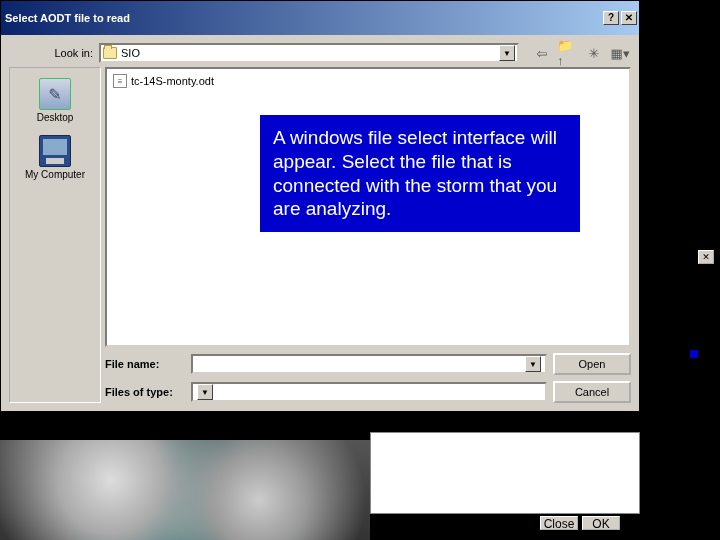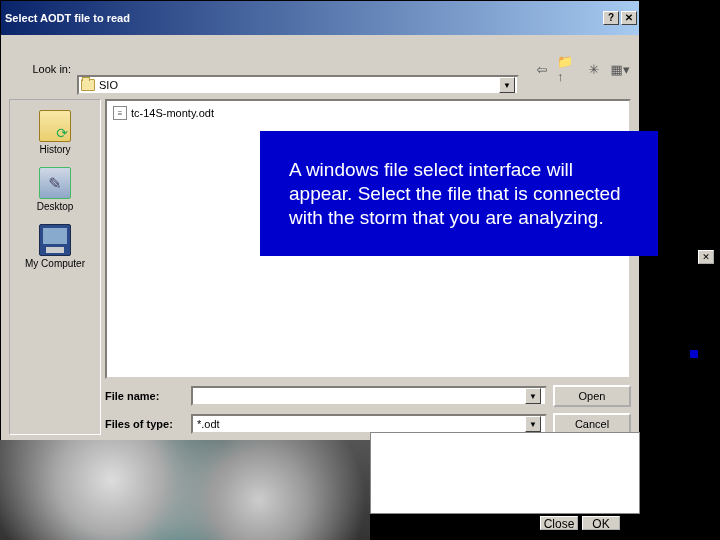--- a/index.html
+++ b/index.html
@@ -1,23 +1,23 @@
 <!DOCTYPE html>
 <html><head>
 <meta charset="utf-8">
 <style>
 * { box-sizing: border-box; margin: 0; padding: 0; }
 body { font-family: "Tahoma", "MS Sans Serif", sans-serif; font-size: 11px; background: #000; width: 720px; height: 540px; overflow: hidden; position: relative; }
 .dialog { position: absolute; left: 0; top: 0; width: 640px; background: #d4d0c8; border: 1px solid #000; }
 .titlebar { height: 34px; background: linear-gradient(to right, #0a246a, #a6caf0); color: #fff; display: flex; align-items: center; padding: 0 2px; font-weight: bold; font-size: 11px; }
 .titlebar .title { flex: 1; padding-left: 2px; }
 .titlebar .tb-btn { width: 16px; height: 14px; background: #d4d0c8; border: 1px solid #fff; border-right-color: #404040; border-bottom-color: #404040; color: #000; font-size: 10px; line-height: 12px; text-align: center; margin-left: 2px; cursor: pointer; font-family: "Marlett", sans-serif; }
-.upper { display: flex; padding: 8px 8px 4px 0; align-items: center; gap: 6px; }
+.upper { display: flex; padding: 8px 8px 4px 22px; align-items: center; gap: 6px; }
 .lbl { width: 70px; text-align: right; }
-.lookin-combo { flex: 1; height: 20px; background: #fff; border: 2px inset #d4d0c8; display: flex; align-items: center; padding: 0 2px; gap: 4px; margin-top: 32px; }
+.lookin-combo { flex: 1; height: 20px; background: #fff; border: 2px inset #d4d0c8; display: flex; align-items: center; padding: 0 2px; gap: 4px; }
 .folder-ico { width: 14px; height: 12px; background: #f7e7a5; border: 1px solid #b89b3e; border-radius: 1px; position: relative; }
 .folder-ico::before { content: ""; position: absolute; top: -3px; left: 0; width: 6px; height: 3px; background: #f7e7a5; border: 1px solid #b89b3e; border-bottom: none; }
 .dd-arrow { width: 16px; height: 16px; background: #d4d0c8; border: 1px solid #fff; border-right-color: #404040; border-bottom-color: #404040; display: flex; align-items: center; justify-content: center; font-size: 8px; cursor: pointer; }
 .toolbar { display: flex; gap: 4px; margin-left: 6px; }
 .tool-btn { width: 22px; height: 20px; display: flex; align-items: center; justify-content: center; font-size: 13px; color: #555; cursor: pointer; }
 .body-row { display: flex; padding: 0 8px 8px 8px; gap: 4px; }
 .places { width: 92px; background: #d4d0c8; border: 1px inset #fff; display: flex; flex-direction: column; padding: 4px 0; }
 .place { display: flex; flex-direction: column; align-items: center; padding: 6px 2px; cursor: pointer; }
 .place .pico { width: 32px; height: 32px; margin-bottom: 2px; }
 .place .plabel { font-size: 10px; color: #000; text-align: center; }
@@ -34,21 +34,21 @@
 .ico-netp::after { content: "🌐"; position: absolute; inset: 0; display: flex; align-items: center; justify-content: center; font-size: 16px; }
 .rightcol { flex: 1; display: flex; flex-direction: column; gap: 6px; }
 .filelist { flex: 1; min-height: 280px; background: #fff; border: 2px inset #d4d0c8; padding: 4px; position: relative; }
 .file-item { display: flex; align-items: center; gap: 4px; padding: 1px 2px; cursor: pointer; }
 .file-ico { width: 14px; height: 14px; border: 1px solid #888; background: #fff; display: flex; align-items: center; justify-content: center; font-size: 8px; color: #555; }
 .bottom { display: flex; gap: 6px; align-items: center; }
 .bottom .lbl2 { width: 80px; font-weight: bold; }
 .combo { flex: 1; height: 20px; background: #fff; border: 2px inset #d4d0c8; display: flex; align-items: center; padding: 0 4px; }
 .combo .val { flex: 1; }
 .btn { width: 78px; height: 22px; background: #d4d0c8; border: 2px outset #fff; font-size: 11px; cursor: pointer; }
-.instruction { position: absolute; left: 260px; top: 115px; width: 398px; background: #0000cc; color: #000; padding: 19px; margin-top: 16px; }
+.instruction { position: absolute; left: 260px; top: 115px; width: 320px; background: #0000cc; color: #000; padding: 3px; }
 .instruction .inner { background: #0000cc; padding: 8px 10px; }
 .instruction .txt { font-family: Arial, sans-serif; font-size: 19px; color: #fff; line-height: 1.25; background: #0000cc; }
 .satellite { position: absolute; left: 0; top: 440px; width: 370px; height: 100px; background:
   radial-gradient(circle at 30% 40%, #ddd 0%, #aaa 20%, transparent 45%),
   radial-gradient(circle at 70% 60%, #ccc 0%, #999 18%, transparent 40%),
   radial-gradient(circle at 50% 80%, #2a7a7a 0%, #1a5a5a 30%, transparent 60%),
   linear-gradient(#555, #333);
 }
 .lower-dialog { position: absolute; left: 370px; top: 432px; width: 270px; height: 82px; background: #fff; border: 1px solid #888; }
 .lower-btns { position: absolute; left: 540px; top: 516px; display: flex; gap: 4px; }
@@ -83,24 +83,20 @@
       <div class="tool-btn">⇦</div>
       <div class="tool-btn">📁↑</div>
       <div class="tool-btn">✳</div>
       <div class="tool-btn">▦▾</div>
     </div>
   </div>
 
   <div class="body-row">
     <div class="places">
       <div class="place">
-        <div class="pico ico-history"></div>
-        <div class="plabel">History</div>
-      </div>
-      <div class="place">
         <div class="pico ico-desktop"></div>
         <div class="plabel">Desktop</div>
       </div>
       <div class="place">
         <div class="pico ico-mycomp"></div>
         <div class="plabel">My Computer</div>
       </div>
     </div>
 
     <div class="rightcol">
@@ -116,21 +112,20 @@
         <div class="combo">
           <span class="val"></span>
           <div class="dd-arrow">▼</div>
         </div>
         <button class="btn">Open</button>
       </div>
 
       <div class="bottom">
         <div class="lbl2">Files of type:</div>
         <div class="combo">
-          <span class="val">*.odt</span>
           <div class="dd-arrow">▼</div>
         </div>
         <button class="btn">Cancel</button>
       </div>
     </div>
   </div>
 </div>
 
 <div class="instruction">
   <div class="inner">

